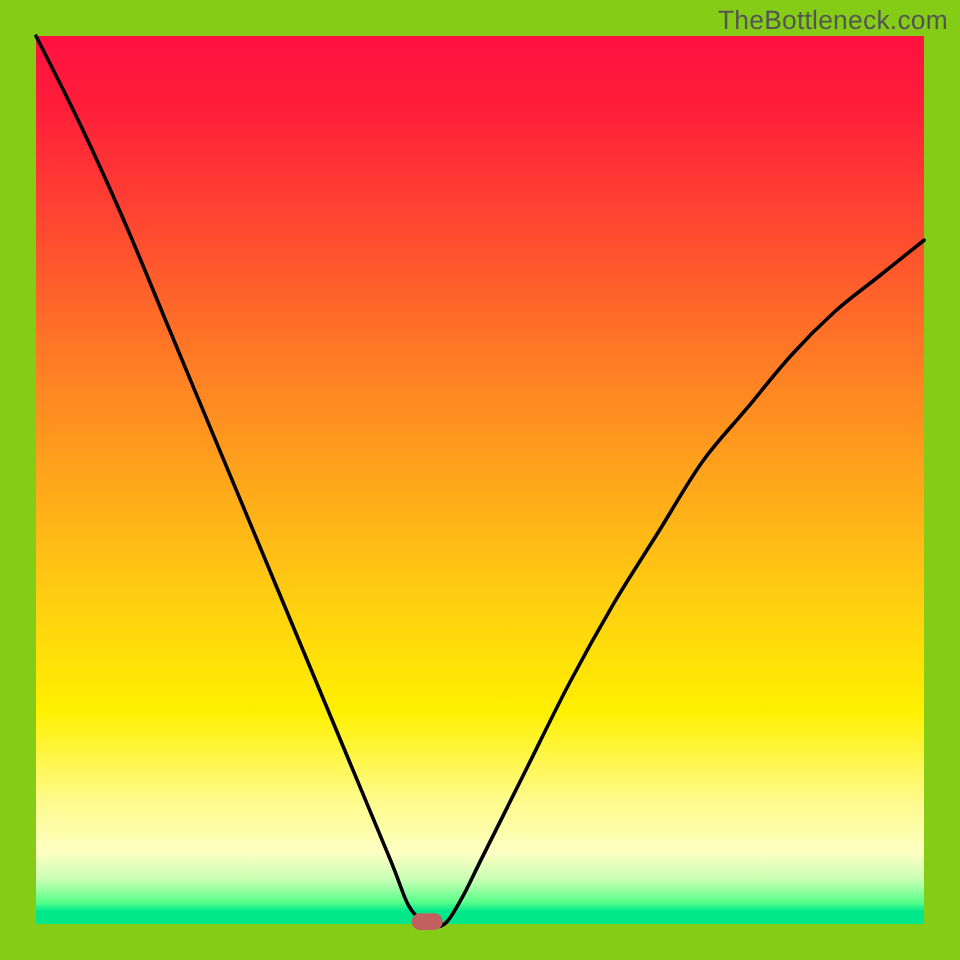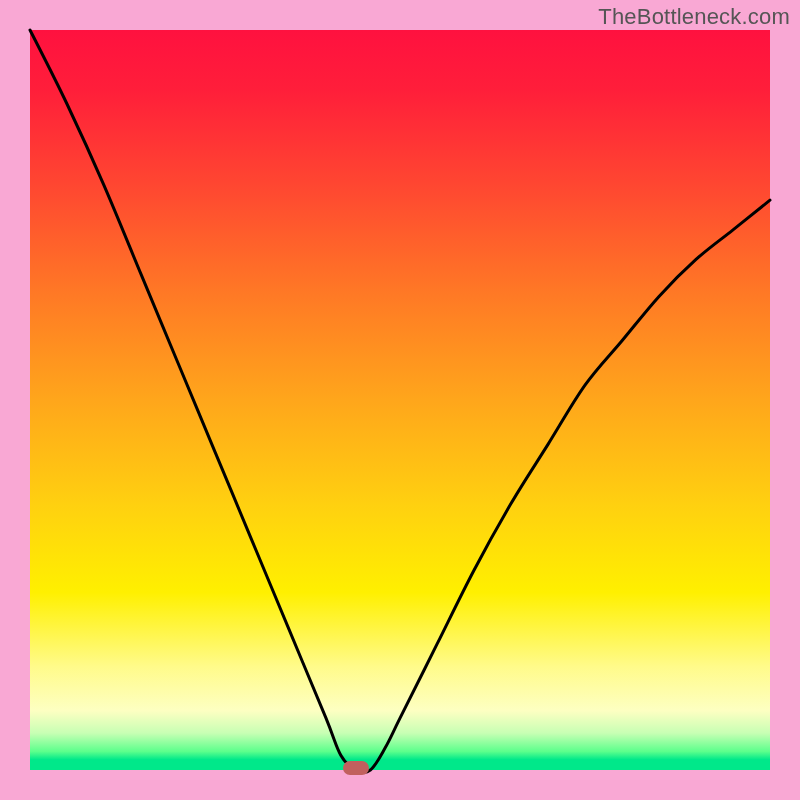--- a/index.html
+++ b/index.html
@@ -10,21 +10,21 @@
     background: #000;
     overflow: hidden;
     font-family: Arial, Helvetica, sans-serif;
   }
   .frame {
     position: absolute;
     left: 0;
     top: 0;
     width: 800px;
     height: 800px;
-    background: #f9a8d4;
+    background: #84cc16;
   }
   .plot {
     position: absolute;
     left: 30px;
     top: 30px;
     width: 740px;
     height: 740px;
     
     background: linear-gradient(
       to bottom,

